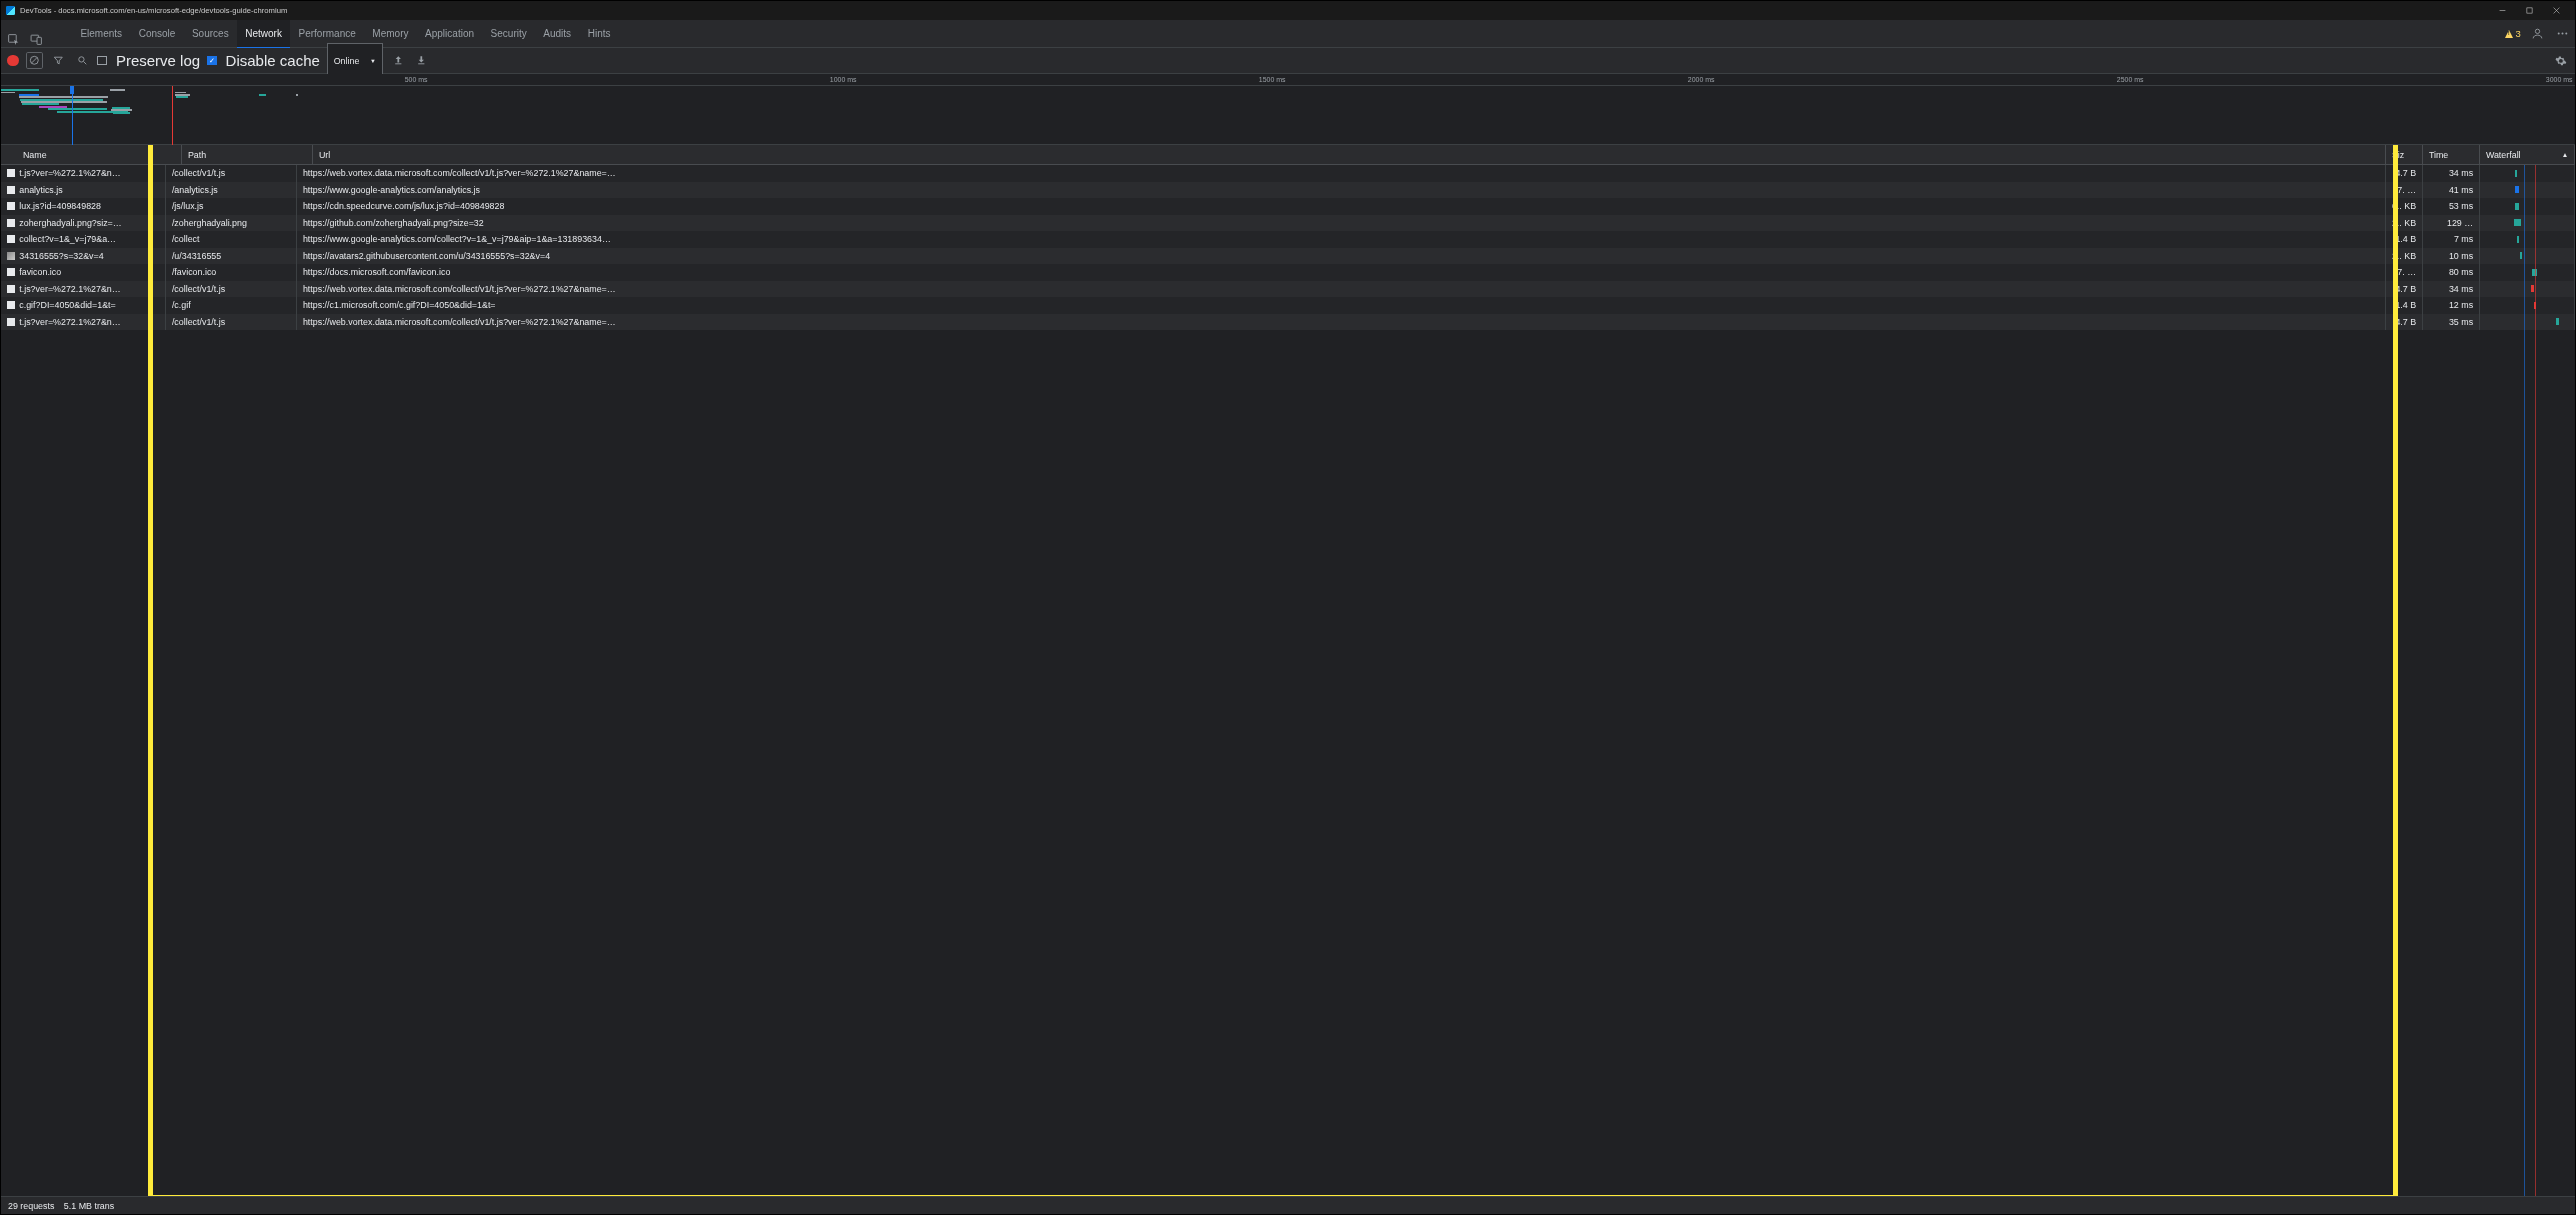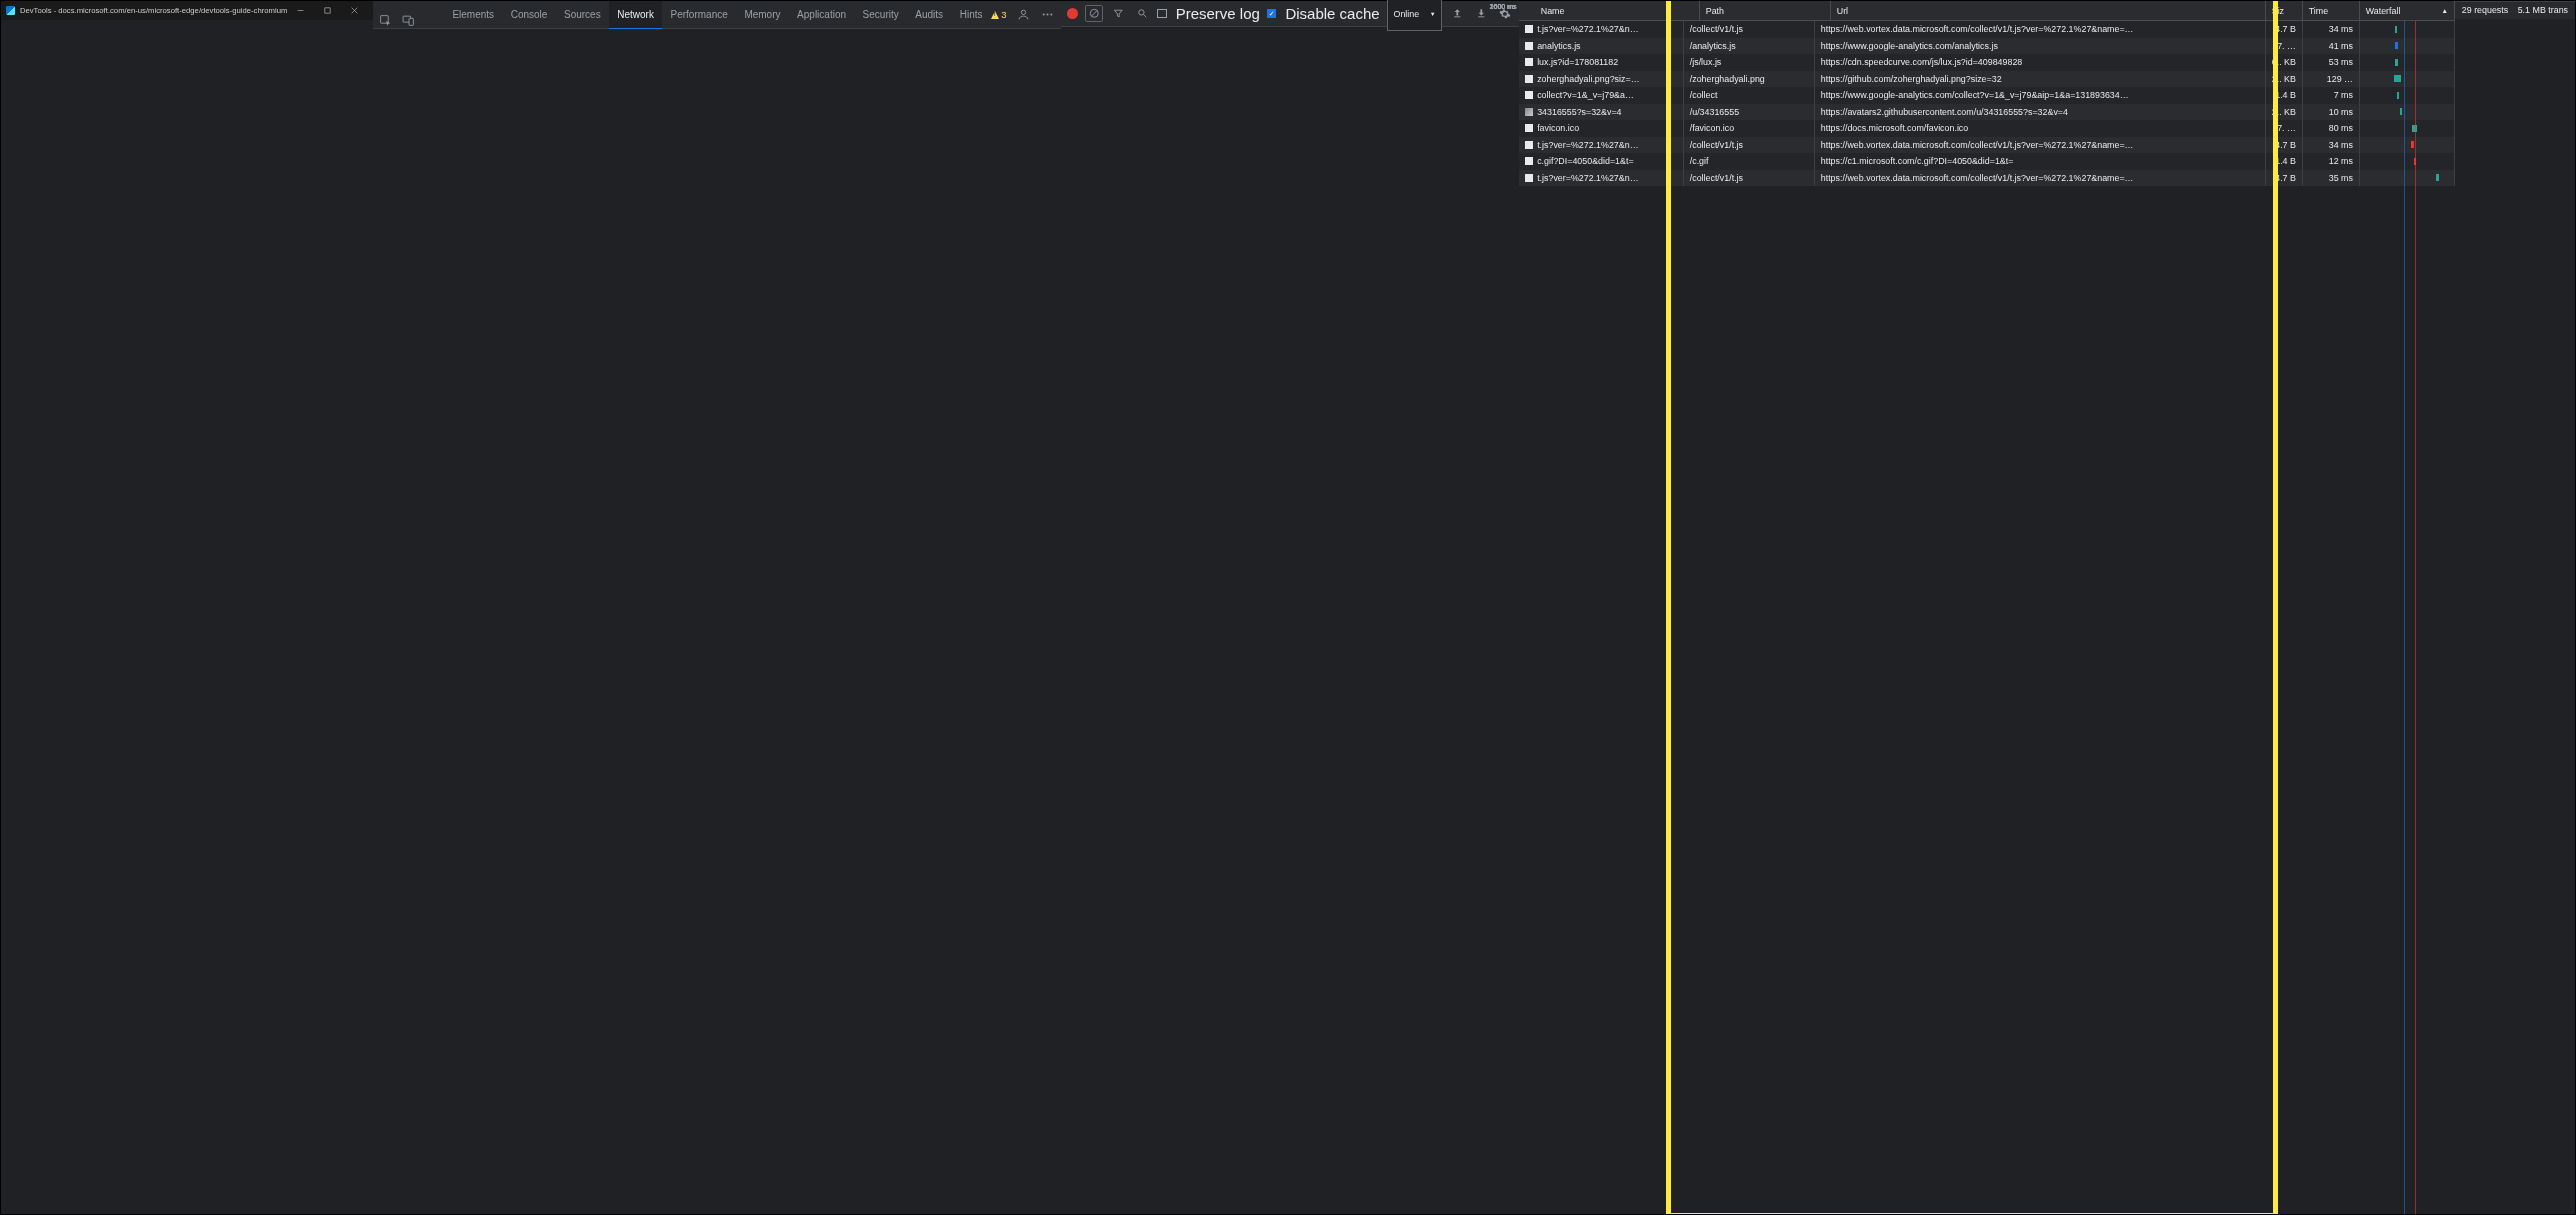--- a/index.html
+++ b/index.html
@@ -1,17 +1,17 @@
 <!DOCTYPE html>
 <html><head>
 <meta charset="utf-8">
 <style>
   * { box-sizing: border-box; margin: 0; padding: 0; }
   html, body { width: 100%; height: 100%; background: #202124; color: #e8eaed; font-family: "Segoe UI", Arial, sans-serif; font-size: 8.3px; overflow: hidden; }
-  .window { display: flex; width: 100%; height: 100%; background: #202124; border: 0.6px solid #000; }
+  .window { display: flex; flex-direction: column; width: 100%; height: 100%; background: #202124; border: 0.6px solid #000; }
   
   
   .titlebar { display: flex; align-items: center; height: 19px; background: #1a1a1a; padding: 0 4.7px; }
   .titlebar-icon { width: 9.5px; height: 9.5px; margin-right: 4.7px; border-radius: 1.2px;
     background: linear-gradient(135deg,#0078d4 0 50%,#50e6ff 50% 100%); }
   .titlebar-text { flex: 1; font-size: 7.7px; color: #cccccc; }
   .winbtns { display: flex; gap: 0; margin-left: auto; }
   .winbtn { width: 27px; height: 19px; display: flex; align-items: center; justify-content: center; color: #ccc; }
   .winbtn svg { width: 7px; height: 7px; }
   
@@ -272,21 +272,21 @@
           <div class="rcell">https://www.google-analytics.com/analytics.js</div>
           <div class="rcell sz">17. …</div>
           <div class="rcell tm">41 ms</div>
           <div class="rcell wf">
             <div class="wf-bar" style="left: 35px; width: 3.5px; background: rgb(26, 115, 232);"></div>
           </div>
         </div>
         <div class="rrow">
           <div class="rcell nm">
             <span class="fileicon"></span>
-            <span>lux.js?id=178081182</span>
+            <span>lux.js?id=409849828</span>
           </div>
           <div class="rcell">/js/lux.js</div>
           <div class="rcell">https://cdn.speedcurve.com/js/lux.js?id=409849828</div>
           <div class="rcell sz">6.. KB</div>
           <div class="rcell tm">53 ms</div>
           <div class="rcell wf">
             <div class="wf-bar" style="left: 35px; width: 3.5px; background: rgb(38, 166, 154);"></div>
           </div>
         </div>
         <div class="rrow">

